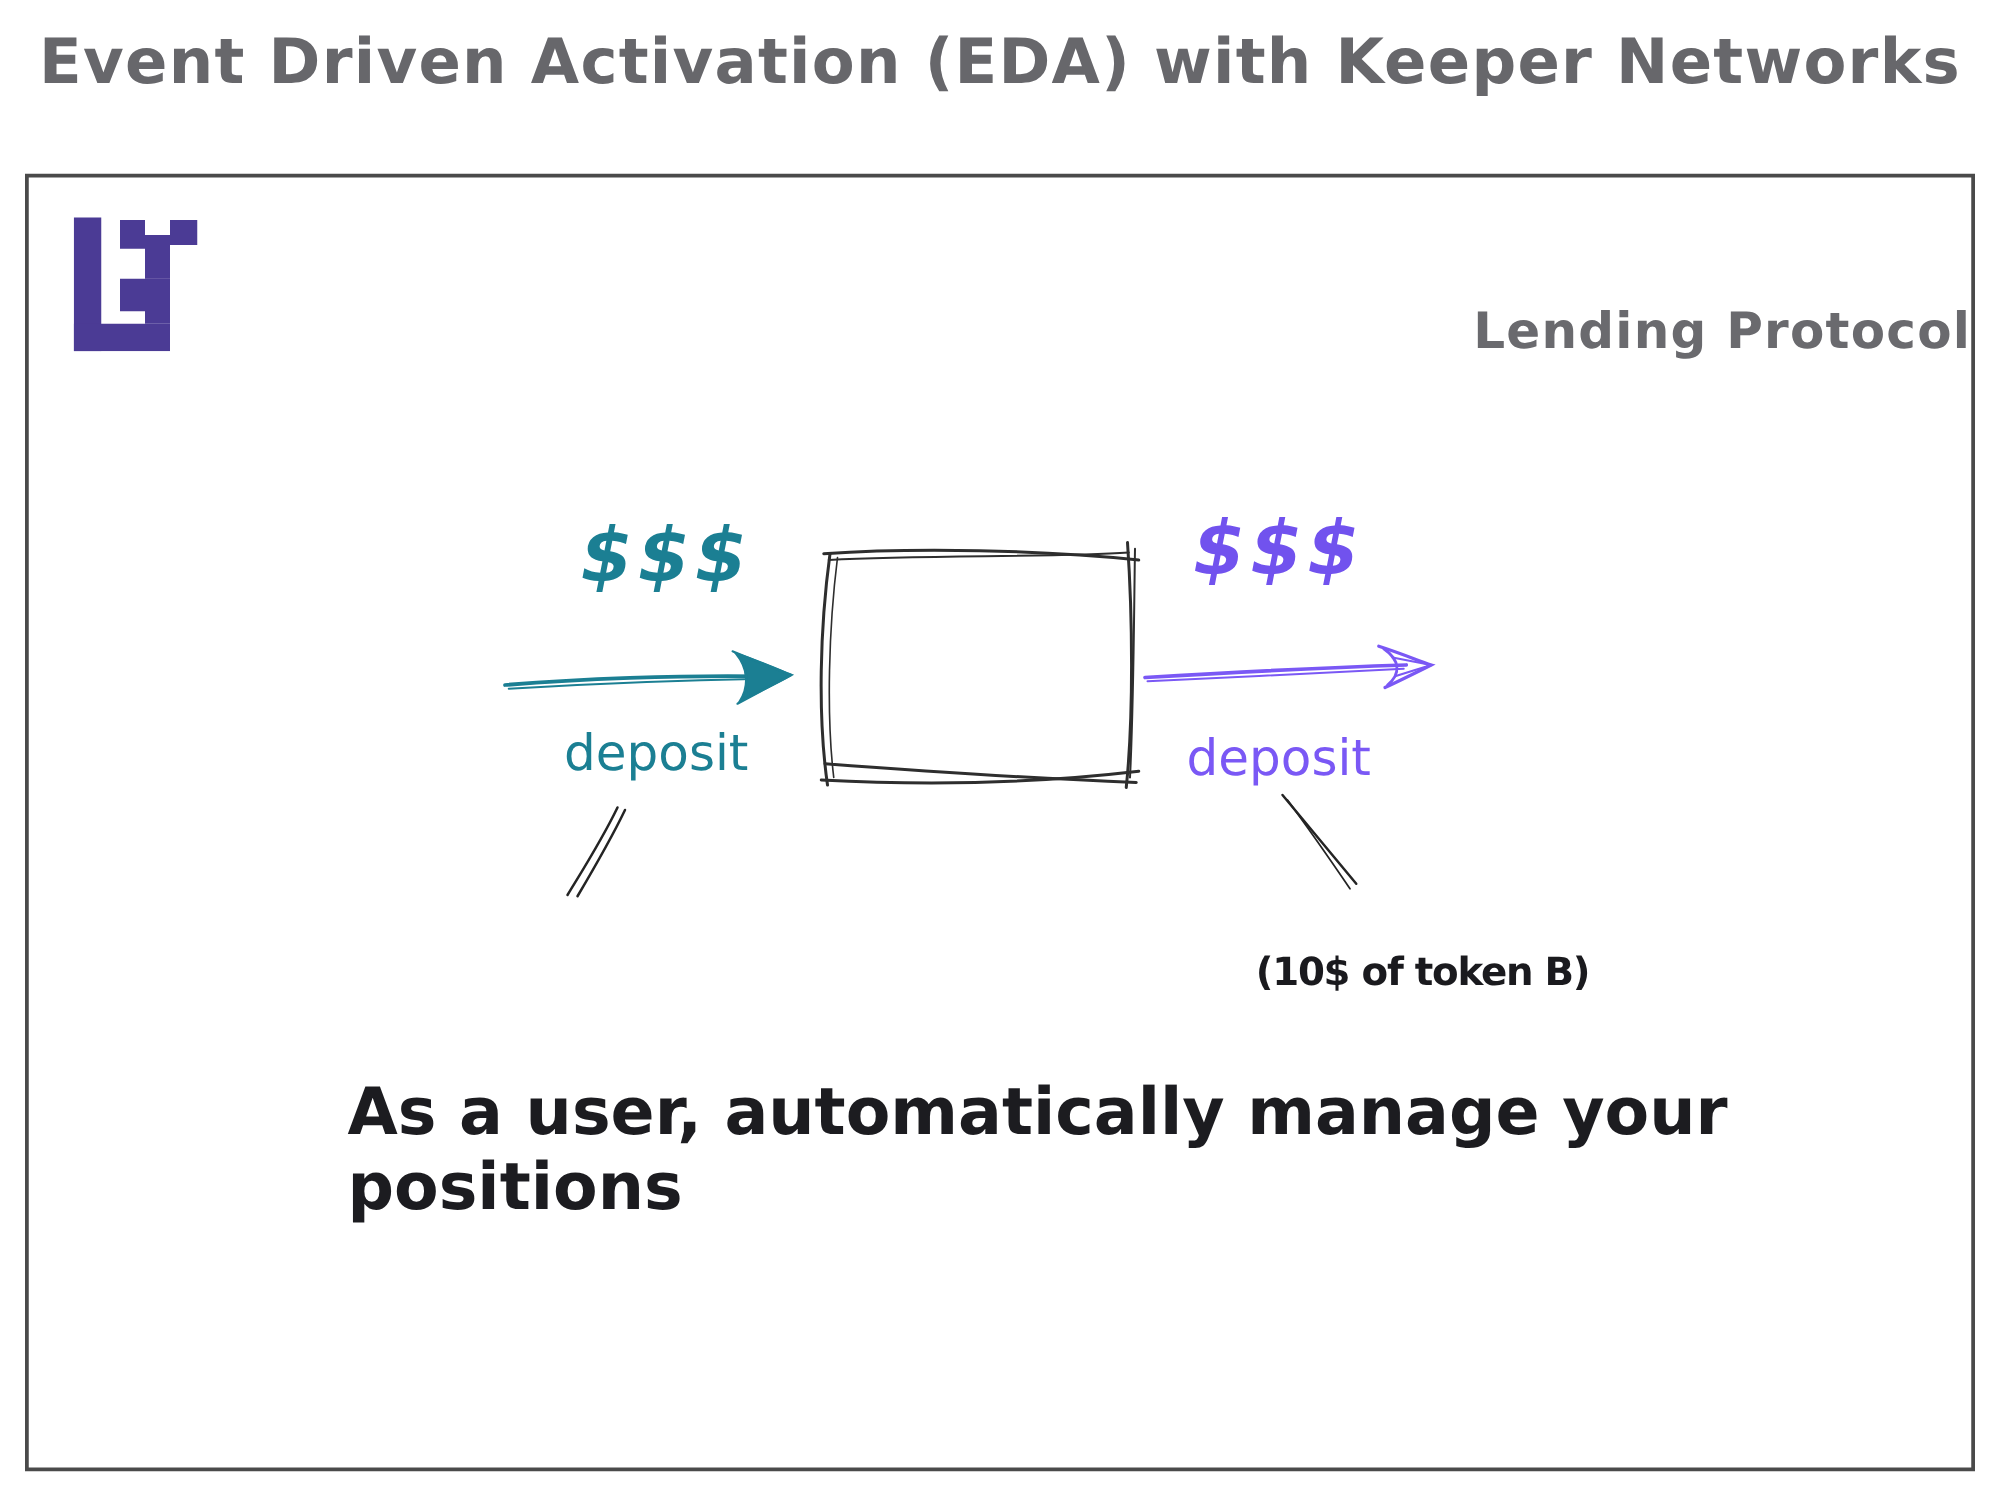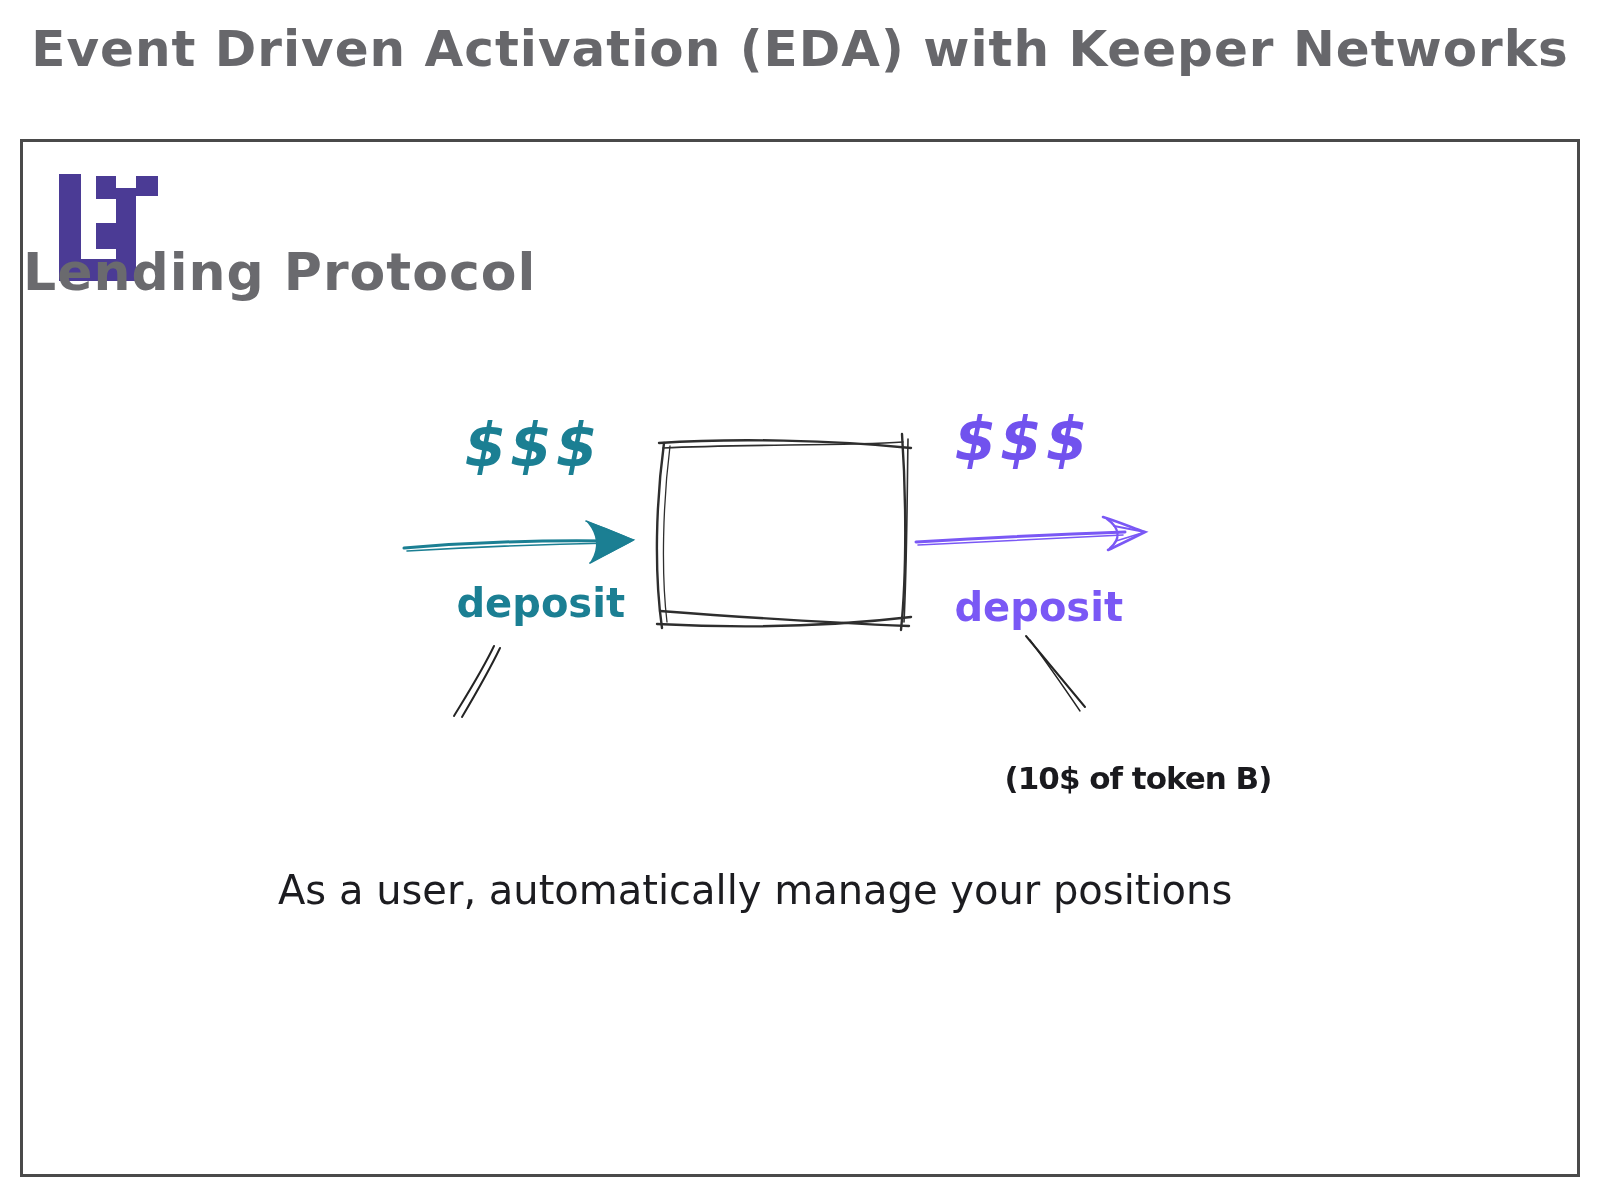--- a/index.html
+++ b/index.html
@@ -30,22 +30,22 @@
   }
   .logo {
     position: absolute;
     left: 36px; top: 31px;
     width: 99px; height: 108px;
   }
   .protocol-heading {
     position: absolute;
     left: 0; top: 100px;
     width: 1554px;
-    text-align: left;
-    font-size: 52px;
+    text-align: right;
+    font-size: 40px;
     font-weight: bold;
     color: #6a6a6e;
     letter-spacing: 1px;
   }
   .sketch-layer {
     position: absolute;
     left: 0; top: 0;
     width: 1554px; height: 1032px;
   }
   .money {
@@ -55,43 +55,43 @@
     font-size: 60px;
     font-weight: bold;
     font-style: italic;
     letter-spacing: 4px;
   }
   .money.teal   { left: 415px; top: 268px; color: #1b7f93; }
   .money.violet { left: 905px; top: 262px; color: #7152ee; }
   .flow-label {
     position: absolute;
     width: 200px;
-    text-align: right;
-    font-weight: bold;
+    text-align: center;
+    font-weight: normal;
   }
   .flow-label.teal   { left: 402px; top: 438px; font-size: 40px; color: #1b7f93; }
   .flow-label.violet { left: 900px; top: 442px; font-size: 40px; color: #7a58f5; }
   .note {
     position: absolute;
     width: 340px;
     text-align: center;
     font-size: 31px;
     font-weight: bold;
     color: #1a1a1e;
     letter-spacing: -1px;
     white-space: nowrap;
   }
   .note.left  { left: 240px; top: 570px; }
   .note.right { left: 945px; top: 570px; margin-top: 48px; }
   .caption {
     position: absolute;
     left: 255px; top: 718px;
     width: 1200px;
-    font-size: 40px;
-    font-weight: normal;
+    font-size: 52px;
+    font-weight: bold;
     color: #1c1c20;
     line-height: 60px;
     letter-spacing: 0px;
   }
 </style>
 </head>
 <body>
 
 <div class="page-title">Event Driven Activation (EDA) with Keeper Networks</div>
 

